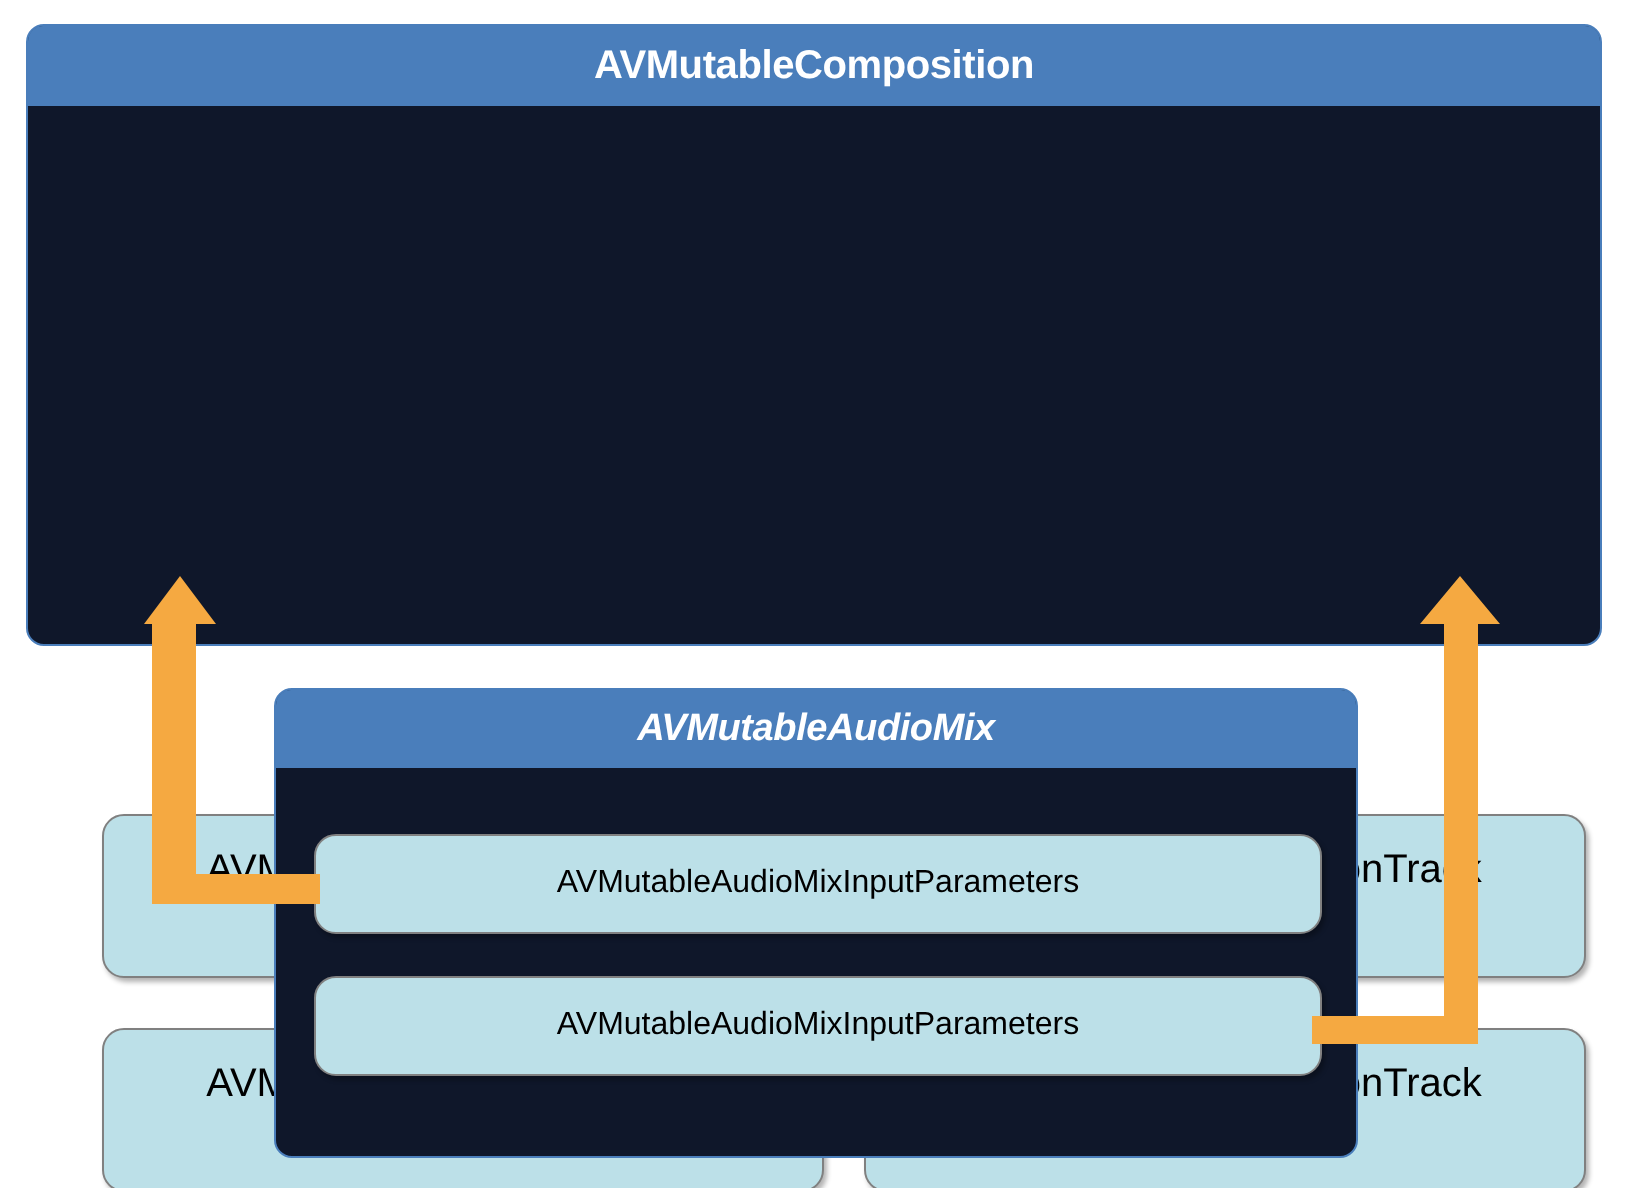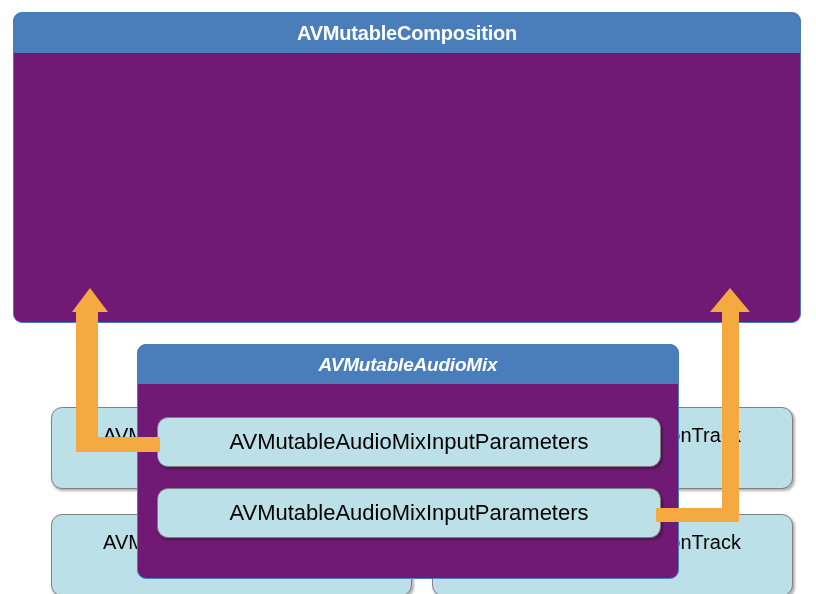--- a/index.html
+++ b/index.html
@@ -18,21 +18,21 @@
     background: #ffffff;
     overflow: hidden;
   }
 
   
   .panel {
     position: absolute;
     box-sizing: border-box;
     border: 1.5px solid #4A7EBB;
     border-radius: 9px;
-    background: #701a75;
+    background: #0f172a;
     padding-left: 32px;
   }
   .panel-header {
     position: absolute;
     left: 0;
     top: 0;
     right: 0;
     box-sizing: border-box;
     background: #4A7EBB;
     color: #ffffff;
@@ -92,21 +92,21 @@
     box-shadow: 1.5px 2px 2.5px rgba(0,0,0,0.30);
   }
   .node-track {
     width: 361px;
     height: 82px;
     font-size: 20px;
   }
   .node-params {
     width: 504px;
     height: 50px;
-    font-size: 22px;
+    font-size: 16px;
   }
   .node .sub { display: block; }
 
   
   #track-video-1 { left: 37px;  top: 85px;  }
   #track-video-2 { left: 418px; top: 85px;  }
   #track-audio-1 { left: 37px;  top: 192px; }
   #track-audio-2 { left: 418px; top: 192px; }
 
   

